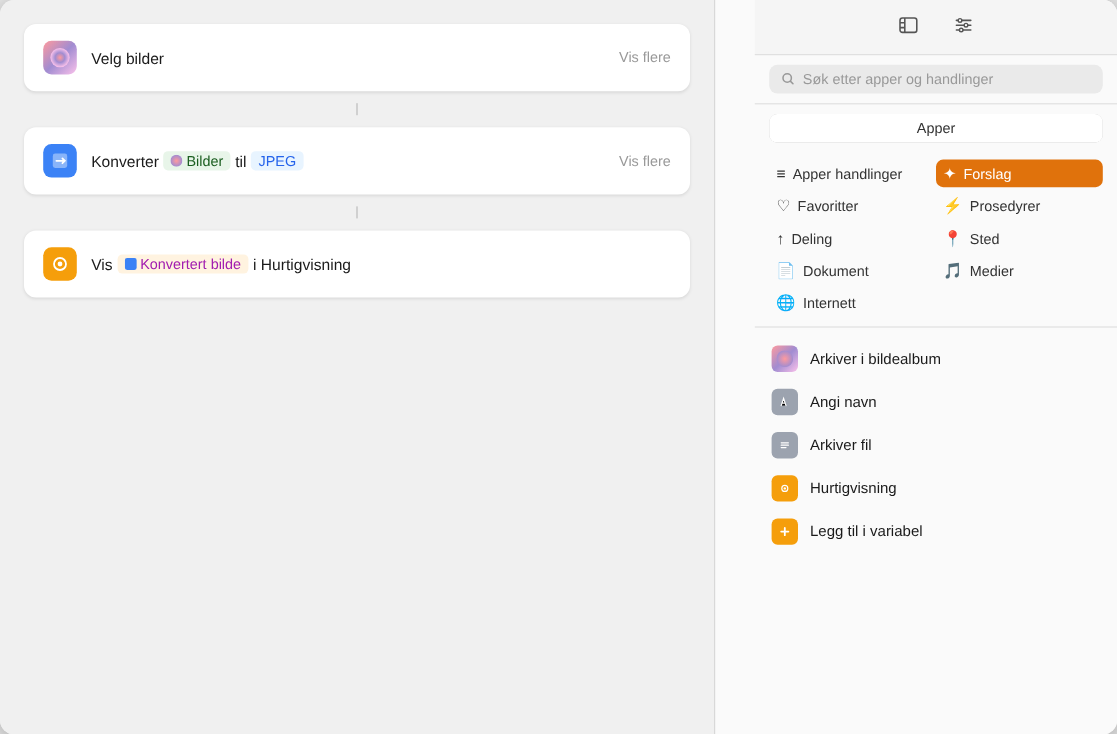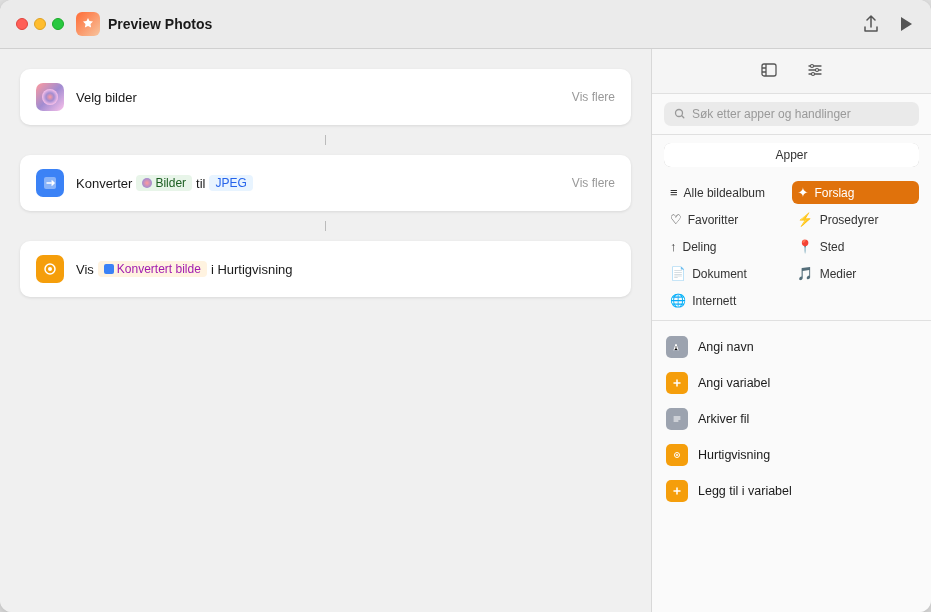--- a/index.html
+++ b/index.html
@@ -162,26 +162,27 @@
 
     .step-vis-more {
       font-size: 12px;
       color: #999;
       margin-left: auto;
       padding-left: 16px;
     }
 
     
     .right-panel {
-      width: 280px;
+      width: 336px;
       background: #fafafa;
       border-left: 1px solid #d8d8d8;
       display: flex;
       flex-direction: column;
       overflow: hidden;
+      padding-left: 33px;
     }
 
     .right-panel-header {
       padding: 10px 14px 8px;
       border-bottom: 1px solid #e0e0e0;
       background: #f5f5f5;
       display: flex;
       align-items: center;
       justify-content: center;
       gap: 16px;
@@ -321,45 +322,20 @@
       height: 10px;
       background: #bbb;
       margin: 0 auto;
     }
   </style>
 </head>
 <body>
 
 <div class="window">
 
-  <div class="titlebar">
-    <div class="traffic-lights">
-      <div class="traffic-light close"></div>
-      <div class="traffic-light minimize"></div>
-      <div class="traffic-light maximize"></div>
-    </div>
-    <div class="app-icon">
-      <svg width="16" height="16" viewBox="0 0 16 16" fill="none">
-        <path d="M8 2l1.5 3 3.5.5-2.5 2.5.6 3.5L8 10l-3.1 1.5.6-3.5L3 5.5l3.5-.5z" fill="white"></path>
-      </svg>
-    </div>
-    <span class="titlebar-title">Preview Photos</span>
-    <div class="titlebar-actions">
-      <button class="titlebar-btn">
-        <svg width="16" height="18" viewBox="0 0 16 18" fill="none">
-          <path d="M8 1v11M4 5l4-4 4 4M2 12v4h12v-4" stroke="#555" stroke-width="1.5" stroke-linecap="round" stroke-linejoin="round"></path>
-        </svg>
-      </button>
-      <button class="titlebar-btn">
-        <svg width="14" height="16" viewBox="0 0 14 16" fill="none">
-          <path d="M2 1l11 7-11 7V1z" fill="#555"></path>
-        </svg>
-      </button>
-    </div>
-  </div>
 
   <div class="content">
 
     <div class="workflow-panel">
 
       <div class="workflow-step">
         <div class="step-icon photos">
           <svg width="18" height="18" viewBox="0 0 18 18" fill="none">
             <circle cx="9" cy="9" r="8" fill="url(#photosGrad1)"></circle>
             <defs>
@@ -462,21 +438,21 @@
         </div>
       </div>
 
       <div class="category-toggle">
         <button class="cat-btn active">Apper</button>
       </div>
 
       <div class="filter-categories">
         <div class="filter-item">
           <span class="filter-icon">≡</span>
-          <span>Alle bildealbum</span>
+          <span>Apper handlinger</span>
         </div>
         <div class="filter-item active">
           <span class="filter-icon">✦</span>
           <span>Forslag</span>
         </div>
         <div class="filter-item">
           <span class="filter-icon">♡</span>
           <span>Favoritter</span>
         </div>
         <div class="filter-item">
@@ -500,37 +476,42 @@
           <span>Medier</span>
         </div>
         <div class="filter-item">
           <span class="filter-icon">🌐</span>
           <span>Internett</span>
         </div>
       </div>
 
       <div class="suggestions-section">
 
+        <div class="suggestion-item">
+          <div class="suggestion-icon si-photos">
+            <svg width="14" height="14" viewBox="0 0 14 14">
+                <circle cx="7" cy="7" r="7" fill="url(#sg0)"></circle>
+                <defs>
+                  <radialGradient id="sg0">
+                    <stop offset="0%" stop-color="#ff9a9e"></stop>
+                    <stop offset="100%" stop-color="#a18cd1"></stop>
+                  </radialGradient>
+                </defs>
+              </svg>
+          </div>
+          <span>Arkiver i bildealbum</span>
+        </div>
         <div class="suggestion-item">
           <div class="suggestion-icon si-gray">
             <svg width="14" height="14" viewBox="0 0 14 14">
                 <rect width="14" height="14" rx="3" fill="#9ca3af"></rect>
                 <path d="M4 10l2-6 2 6M5 8h2" stroke="white" stroke-width="1" stroke-linecap="round"></path>
               </svg>
           </div>
           <span>Angi navn</span>
-        </div>
-        <div class="suggestion-item">
-          <div class="suggestion-icon si-orange">
-            <svg width="14" height="14" viewBox="0 0 14 14">
-                <rect width="14" height="14" rx="3" fill="#f59e0b"></rect>
-                <path d="M4 7h6M7 4v6" stroke="white" stroke-width="1.5" stroke-linecap="round"></path>
-              </svg>
-          </div>
-          <span>Angi variabel</span>
         </div>
         <div class="suggestion-item">
           <div class="suggestion-icon si-gray">
             <svg width="14" height="14" viewBox="0 0 14 14">
                 <rect width="14" height="14" rx="3" fill="#9ca3af"></rect>
                 <path d="M4 5h6M4 7h6M4 9h4" stroke="white" stroke-width="1" stroke-linecap="round"></path>
               </svg>
           </div>
           <span>Arkiver fil</span>
         </div>

